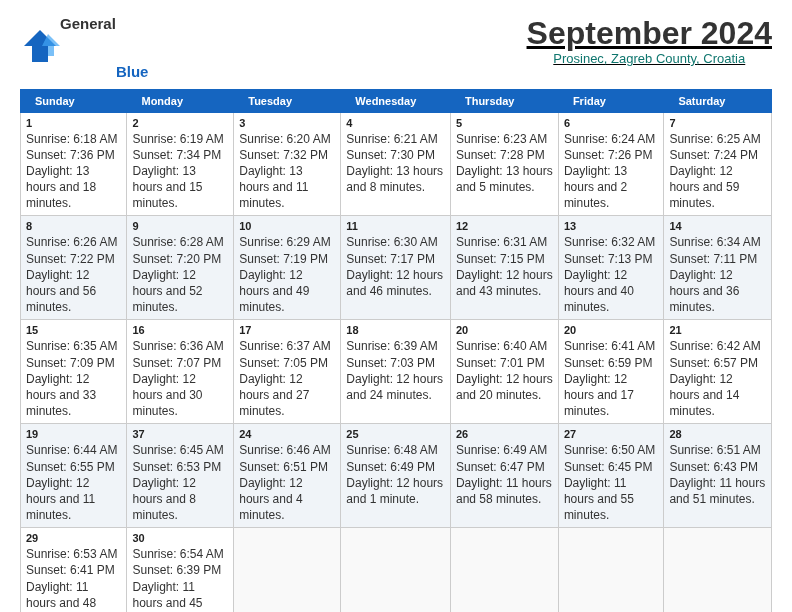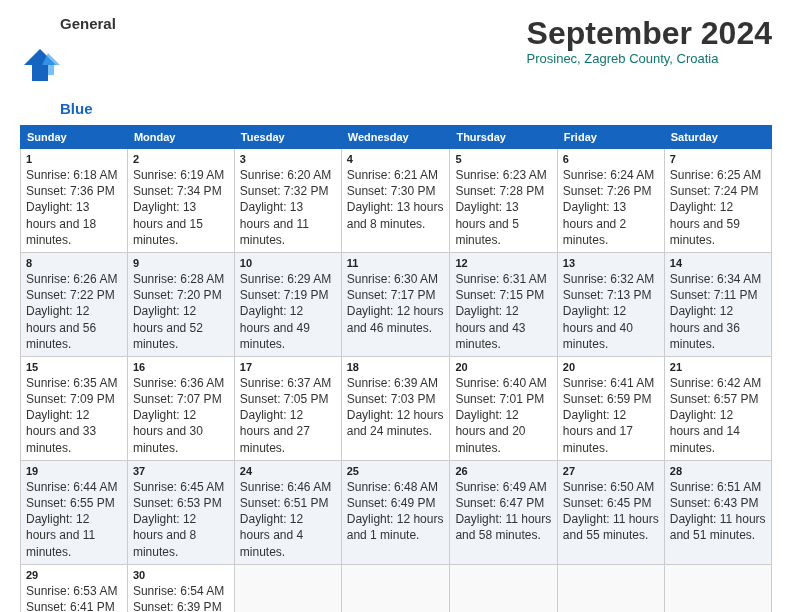--- a/index.html
+++ b/index.html
@@ -21,58 +21,58 @@
       align-items: flex-start;
       justify-content: space-between;
       margin-bottom: 8px;
     }
     .logo {
       display: flex;
       align-items: center;
     }
     .logo-text {
       display: flex;
-      flex-direction: column;
+      flex-direction: row;
       line-height: 1.1;
-      gap: 20px;
     }
     .logo-general {
       font-size: 15px;
       font-weight: bold;
       color: #333;
     }
     .logo-blue {
       font-size: 15px;
       font-weight: bold;
       color: #1565c0;
       margin-top: 48px;
     }
     .title-block {
-      text-align: left;
+      text-align: center;
+      text-decoration: underline;
     }
     .month-title {
       font-size: 32px;
       font-weight: bold;
       color: #333;
       line-height: 1.1;
     }
     .subtitle {
       font-size: 13px;
       color: #0f766e;
     }
     .calendar-table {
       width: 100%;
       border-collapse: collapse;
       font-size: 9.5px;
     }
     .calendar-table th {
       background: #1565c0;
       color: #fff;
       text-align: left;
-      padding: 5px 6px;
+      padding: 5px 14px;
       font-size: 11px;
       font-weight: bold;
       border: 1px solid #1565c0;
     }
     .calendar-table td {
       vertical-align: top;
       padding: 4px 5px;
       border: 1px solid #ccc;
       width: 113px;
       min-height: 70px;

